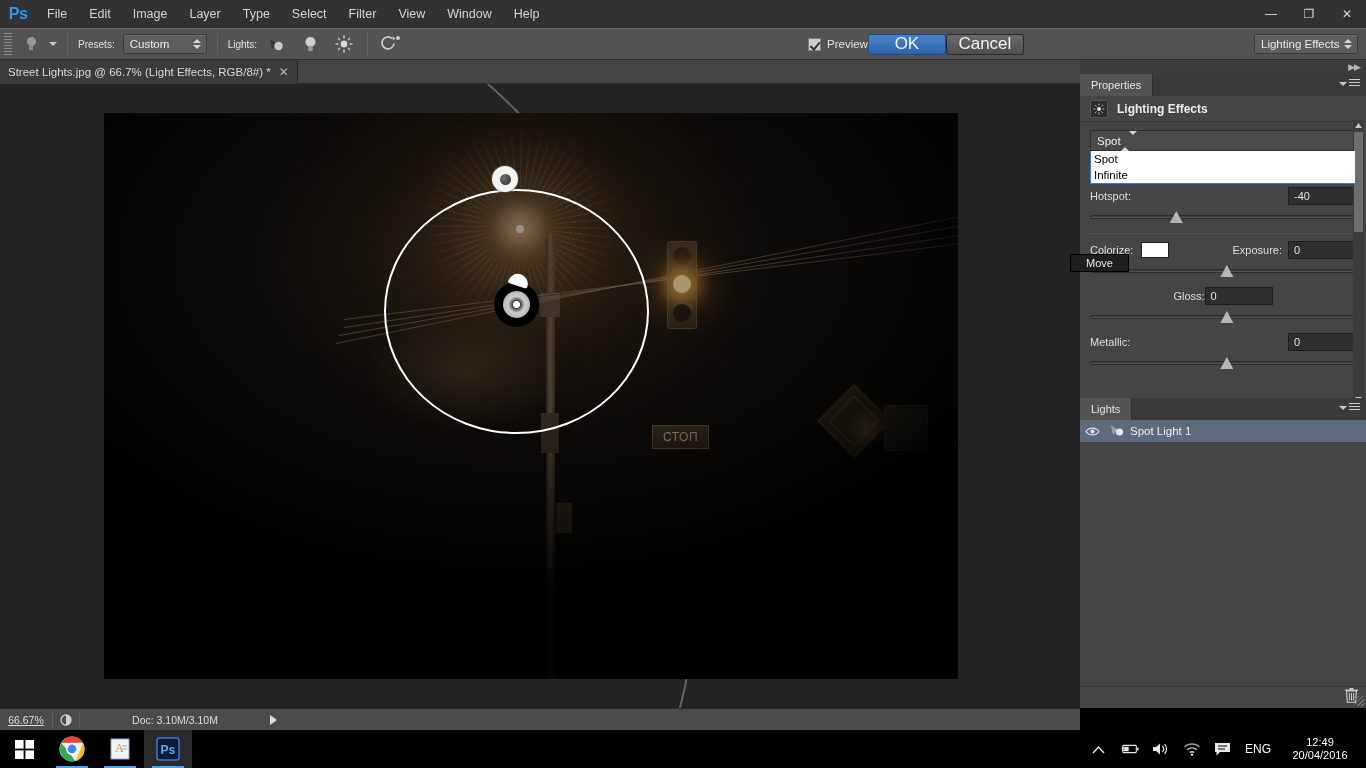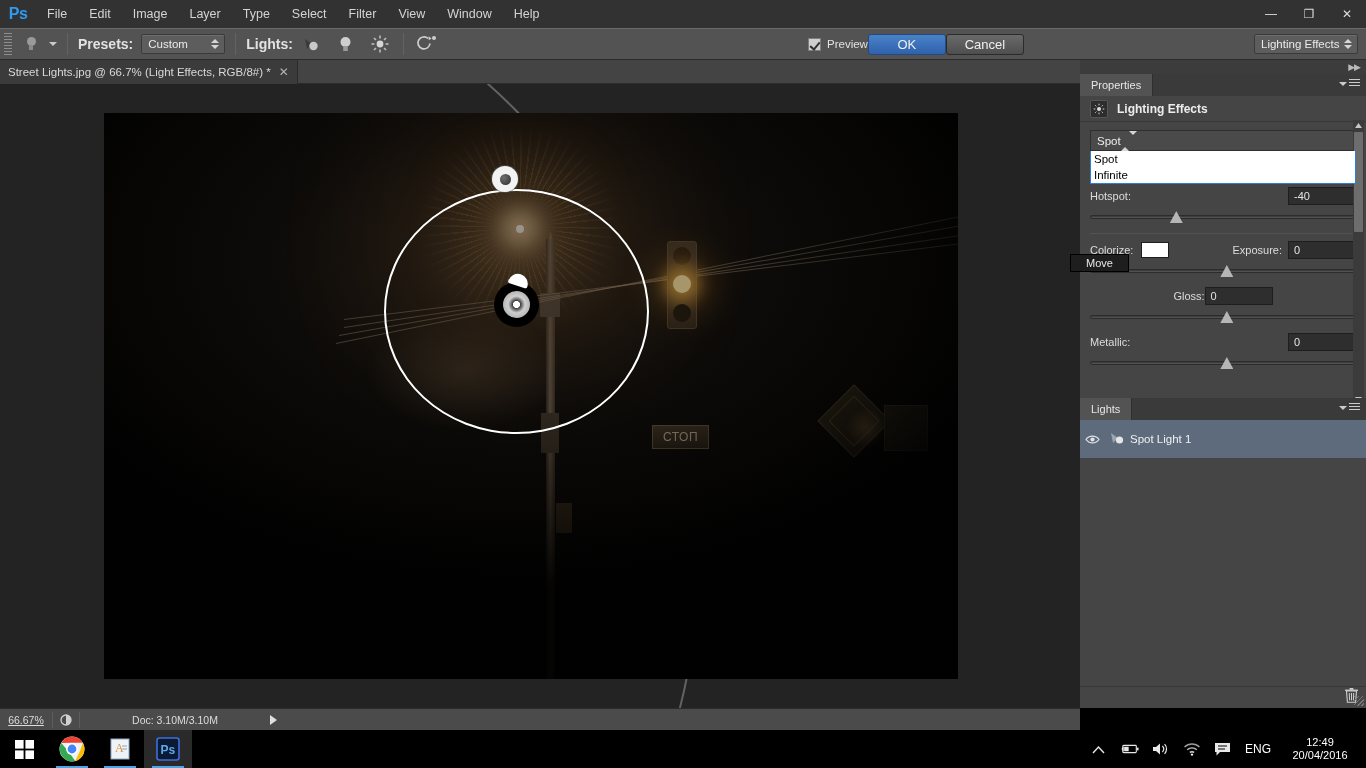--- a/index.html
+++ b/index.html
@@ -40,37 +40,37 @@
     display:flex; align-items:center;
   }
   .grip { width:8px; height:22px; margin-left:4px;
     background: repeating-linear-gradient(to bottom,#8d8d8d 0px,#8d8d8d 1px,#535353 1px,#535353 3px); }
   .tool-chip { width:26px; height:24px; margin-left:6px; display:flex; align-items:center; justify-content:center; }
   .bulb-ico { width:9px; height:14px; position:relative; }
   .bulb-ico::before { content:""; position:absolute; left:0; top:0; width:9px; height:9px; border-radius:50%; background:#9a9a9a; }
   .bulb-ico::after { content:""; position:absolute; left:2.5px; top:8px; width:4px; height:5px; background:#8a8a8a; }
   .caret-sm { width:0;height:0;border-left:4px solid transparent;border-right:4px solid transparent;border-top:4px solid #c9c9c9; margin-left:5px;}
   .sep { width:1px; height:22px; background:#3d3d3d; border-right:1px solid #636363; margin:0 10px; }
-  .obar-label { color:#e2e2e2; font-size:14px; font-weight:bold; }
+  .obar-label { color:#e2e2e2; font-size:10px; font-weight:normal; }
   .ps-select {
     height:20px; background:#5d5d5d; border:1px solid #3a3a3a;
     border-radius:2px; color:#eaeaea; font-size:11.5px;
     display:flex; align-items:center; padding:0 6px; position:relative;
     box-shadow: inset 0 1px 0 #6e6e6e;
   }
   .ps-select .stepper { position:absolute; right:5px; top:50%; transform:translateY(-50%); display:flex; flex-direction:column; gap:2px; }
   .st-up { width:0;height:0;border-left:4px solid transparent;border-right:4px solid transparent;border-bottom:4px solid #d6d6d6; }
   .st-dn { width:0;height:0;border-left:4px solid transparent;border-right:4px solid transparent;border-top:4px solid #d6d6d6; }
 
   .light-ico { width:26px;height:24px;display:flex;align-items:center;justify-content:center; }
   .chk { display:flex; align-items:center; gap:6px; color:#e2e2e2; font-size:11.5px; }
   .chkbox { width:13px;height:13px; background:#cfcfcf; border:1px solid #7d7d7d; position:relative; }
   .chkbox::after{content:"";position:absolute;left:3px;top:1px;width:4px;height:8px;border:solid #333;border-width:0 2px 2px 0;transform:rotate(40deg);}
   .btn {
-    height:21px; min-width:78px; border-radius:3px; font-size:13px;
+    height:21px; min-width:78px; border-radius:3px; font-size:17px;
     display:flex;align-items:center;justify-content:center; color:#f0f0f0;
     border:1px solid #2b2b2b;
   }
   .btn.primary { background:linear-gradient(#4a82c8,#2f62ab); border-color:#224a85; }
   .btn.plain { background:linear-gradient(#6a6a6a,#4e4e4e); }
 
   
   .tabbar { position:absolute; left:0; top:60px; width:1080px; height:24px; background:#444; border-bottom:1px solid #2b2b2b;}
   .doc-tab {
     height:24px; background:#3b3b3b; display:inline-flex; align-items:center;
@@ -202,21 +202,21 @@
 
   .colorchip { width:28px; height:16px; background:#fff; border:1px solid #1e1e1e; margin-left:8px; }
 
   .tooltip { position:absolute; background:#1e1e1e; border:1px solid #000;
     color:#e8e8e8; font-size:11px; padding:2px 15px; height:18px; display:flex; align-items:center; }
 
   .scroll-col { position:absolute; right:2px; top:0; width:11px; bottom:0; background:#3b3b3b; }
   .scroll-thumb { position:absolute; left:1px; width:9px; background:#6d6d6d; border-radius:1px; }
   .sc-arrow { position:absolute; left:1px; width:9px; height:9px; display:flex; align-items:center; justify-content:center; }
 
-  .lights-row { height:38px; display:flex; align-items:center; background:#5d6b7c; }
+  .lights-row { height:22px; display:flex; align-items:center; background:#5d6b7c; }
   .lr-eye { width:24px; display:flex; align-items:center; justify-content:center; }
   .lr-ico { width:26px; display:flex; align-items:center; justify-content:center; }
   .lr-name { color:#f0f0f0; font-size:11.5px; }
   .lights-body { background:#454545; }
   .lights-foot { height:22px; background:#454545; border-top:1px solid #383838;
     display:flex; align-items:center; justify-content:flex-end; padding-right:8px; }
 
   .resize-grip { position:absolute; right:2px; bottom:2px; width:10px; height:10px;
     background: repeating-linear-gradient(135deg,#777 0 1px, transparent 1px 3px); }
 

